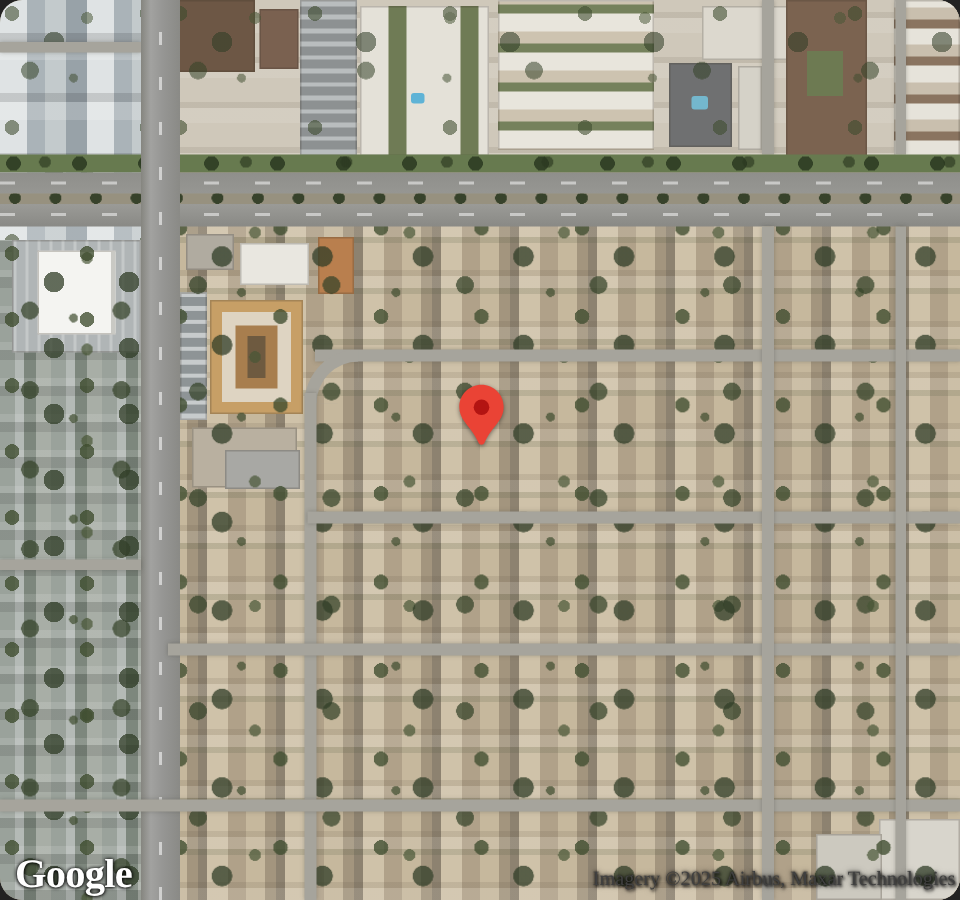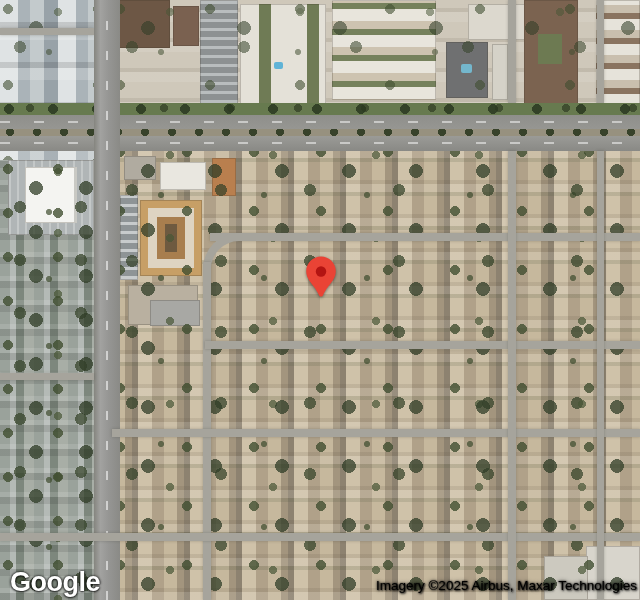--- a/index.html
+++ b/index.html
@@ -1,19 +1,20 @@
 <!DOCTYPE html>
 <html><head>
 <meta charset="utf-8">
 <style>
   html,body{margin:0;padding:0;background:#222;}
   #map{
     position:relative;width:640px;height:600px;overflow:hidden;
     background:#b3a68c;cursor:grab;
-    font-family:Liberation Sans, sans-serif;
+    font-family:Liberation Serif, serif;
+    border-radius:15px;
   }
   #map *{position:absolute;box-sizing:border-box;}
 
   
   .zone-res-right{
     left:112px;top:143px;width:528px;height:457px;
     background:
       repeating-linear-gradient(0deg, rgba(255,255,255,.10) 0 8px, rgba(92,80,64,.13) 8px 12px, rgba(0,0,0,0) 12px 30px, rgba(73,84,58,.16) 30px 34px),
       repeating-linear-gradient(90deg, #c6b89d 0 13px, #a3957e 13px 20px, #8d8270 20px 26px, #cfc2a9 26px 40px, #b0a189 40px 52px);
   }
@@ -84,21 +85,21 @@
 
   
   .google-logo{
     left:10px;top:567px;height:30px;
     color:#fff;font-size:27px;font-weight:bold;letter-spacing:-.5px;line-height:30px;
     text-shadow:0 0 3px rgba(0,0,0,.6),0 1px 2px rgba(0,0,0,.55),1px 0 2px rgba(0,0,0,.4),-1px 0 2px rgba(0,0,0,.4);
     user-select:none;
   }
   .attribution{
     right:3px;top:577px;
-    color:#000000;font-size:13.5px;line-height:17px;
+    color:#404040;font-size:13.5px;line-height:17px;
     text-shadow:0 0 2px rgba(0,0,0,.9),0 0 4px rgba(0,0,0,.65),1px 1px 2px rgba(0,0,0,.8);
     user-select:none;
   }
 </style>
 </head>
 <body>
 
 <div id="map">
 
   <div class="zone-com-topleft"></div>

